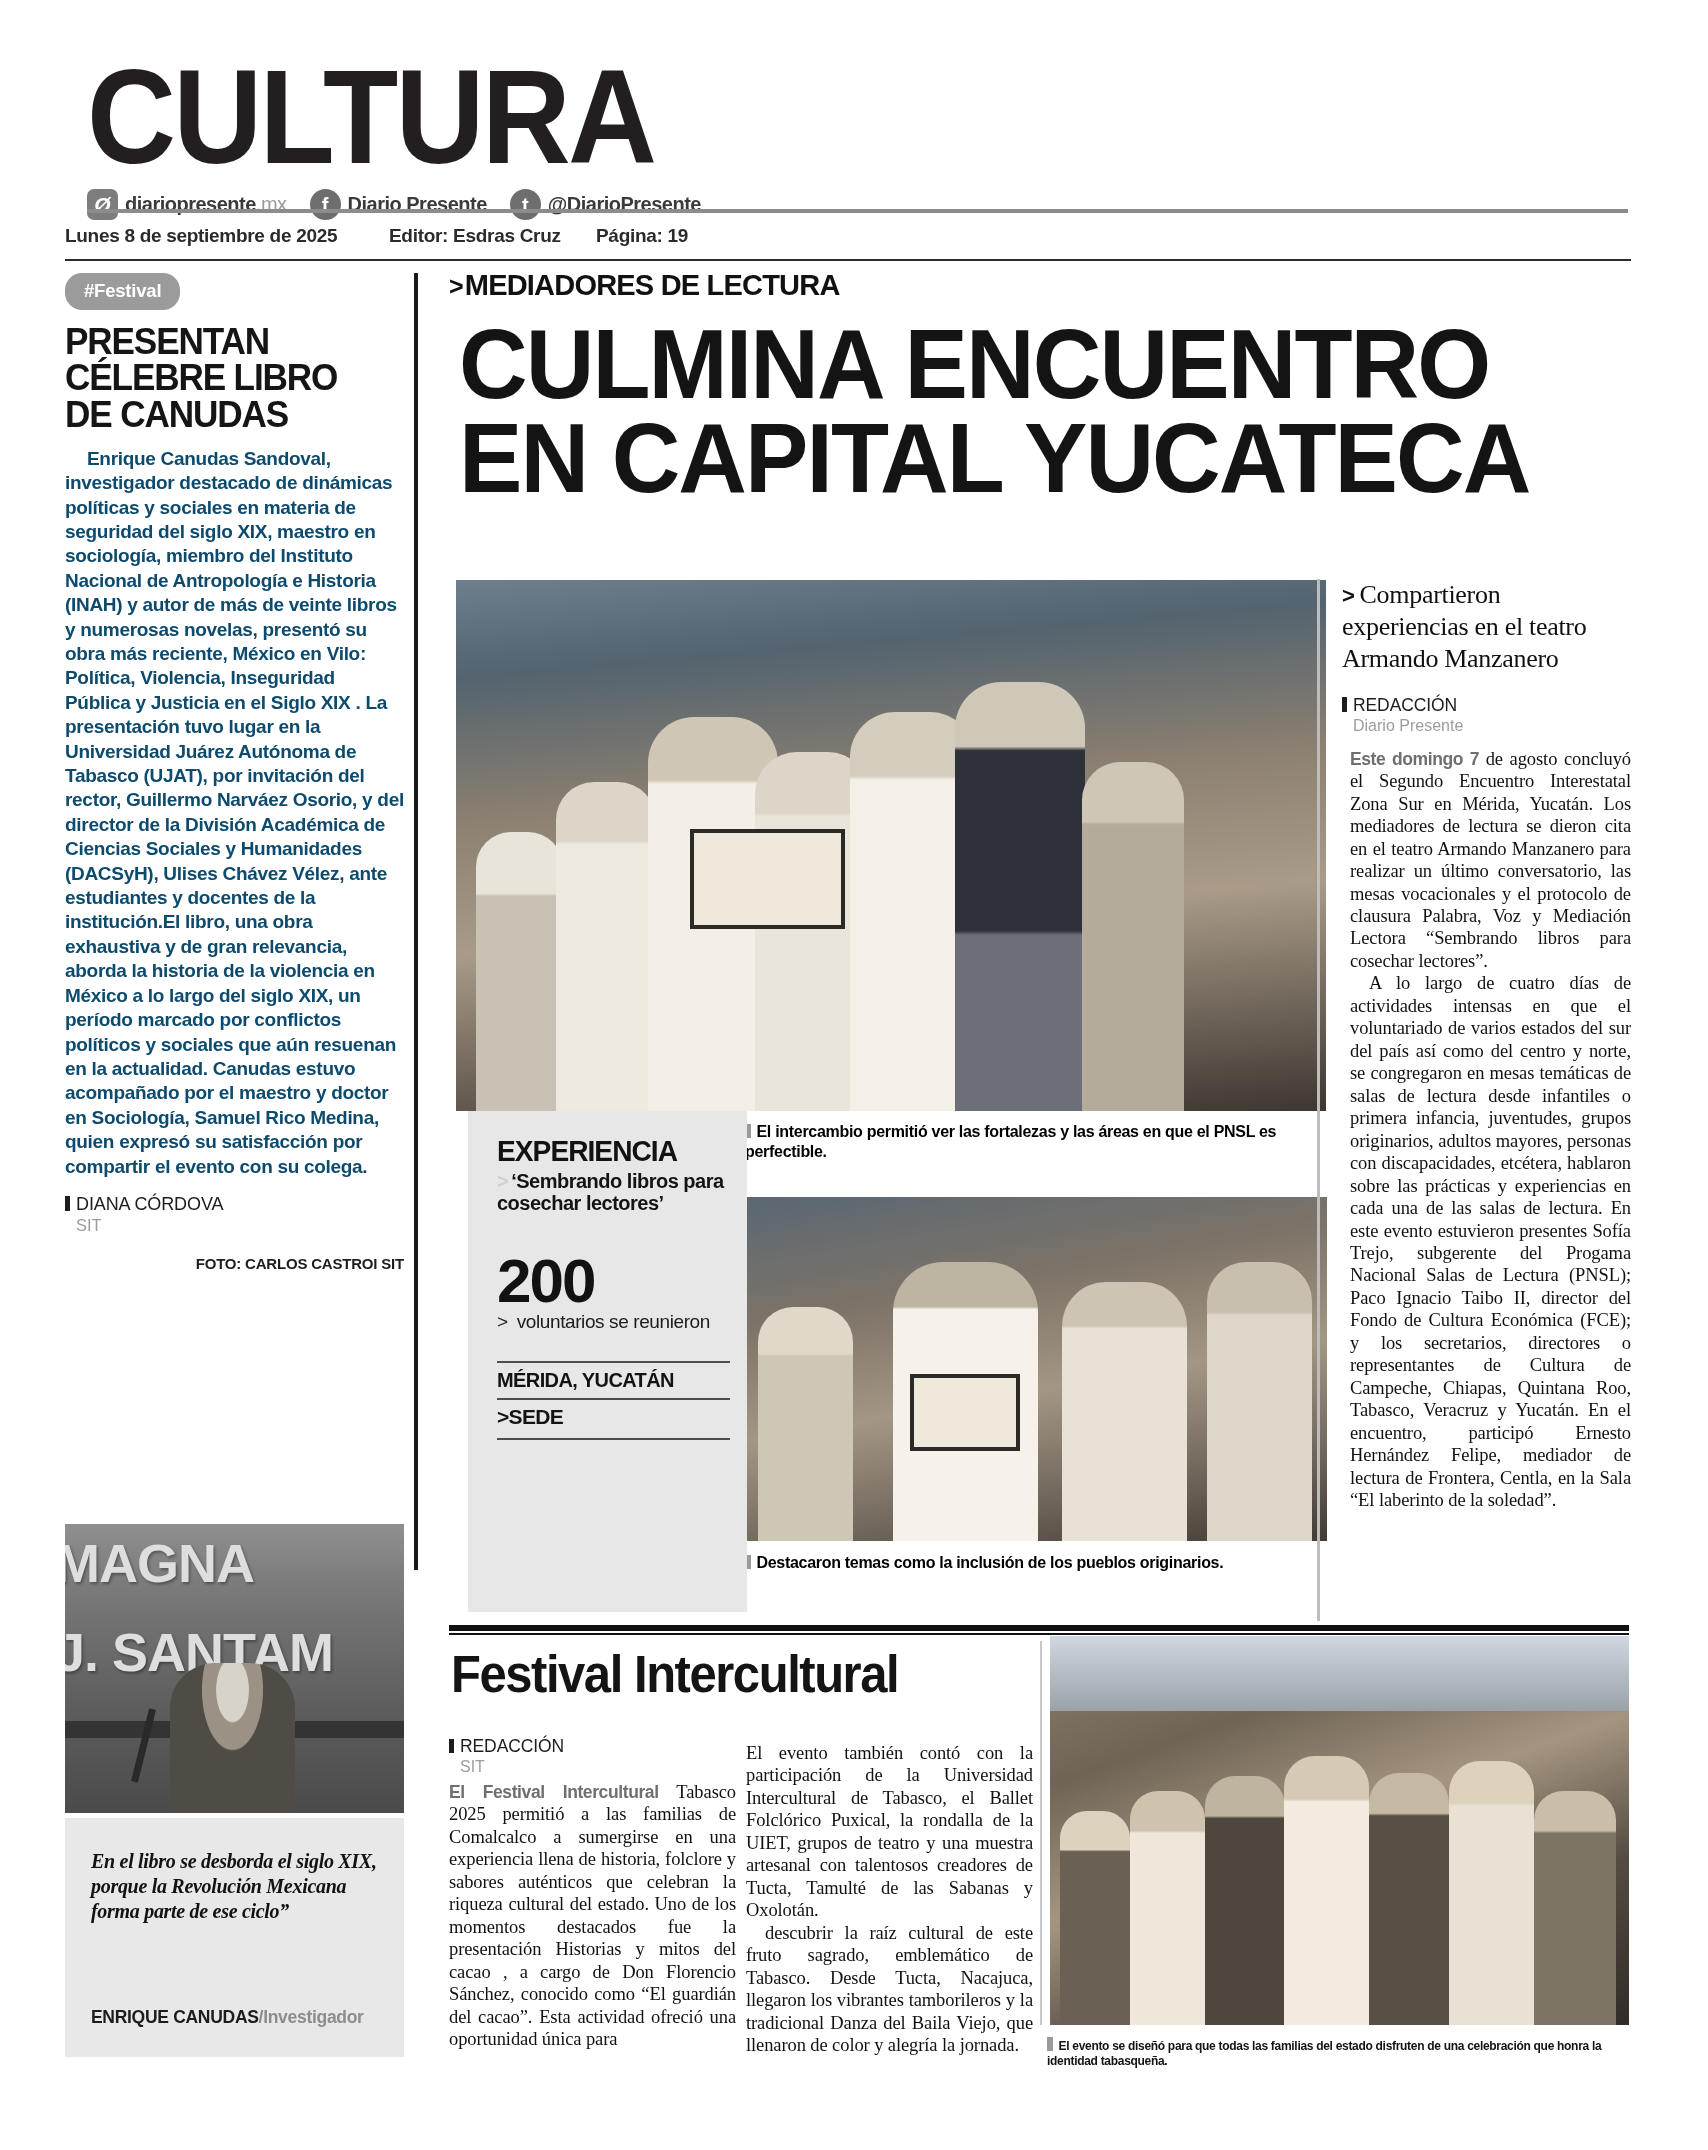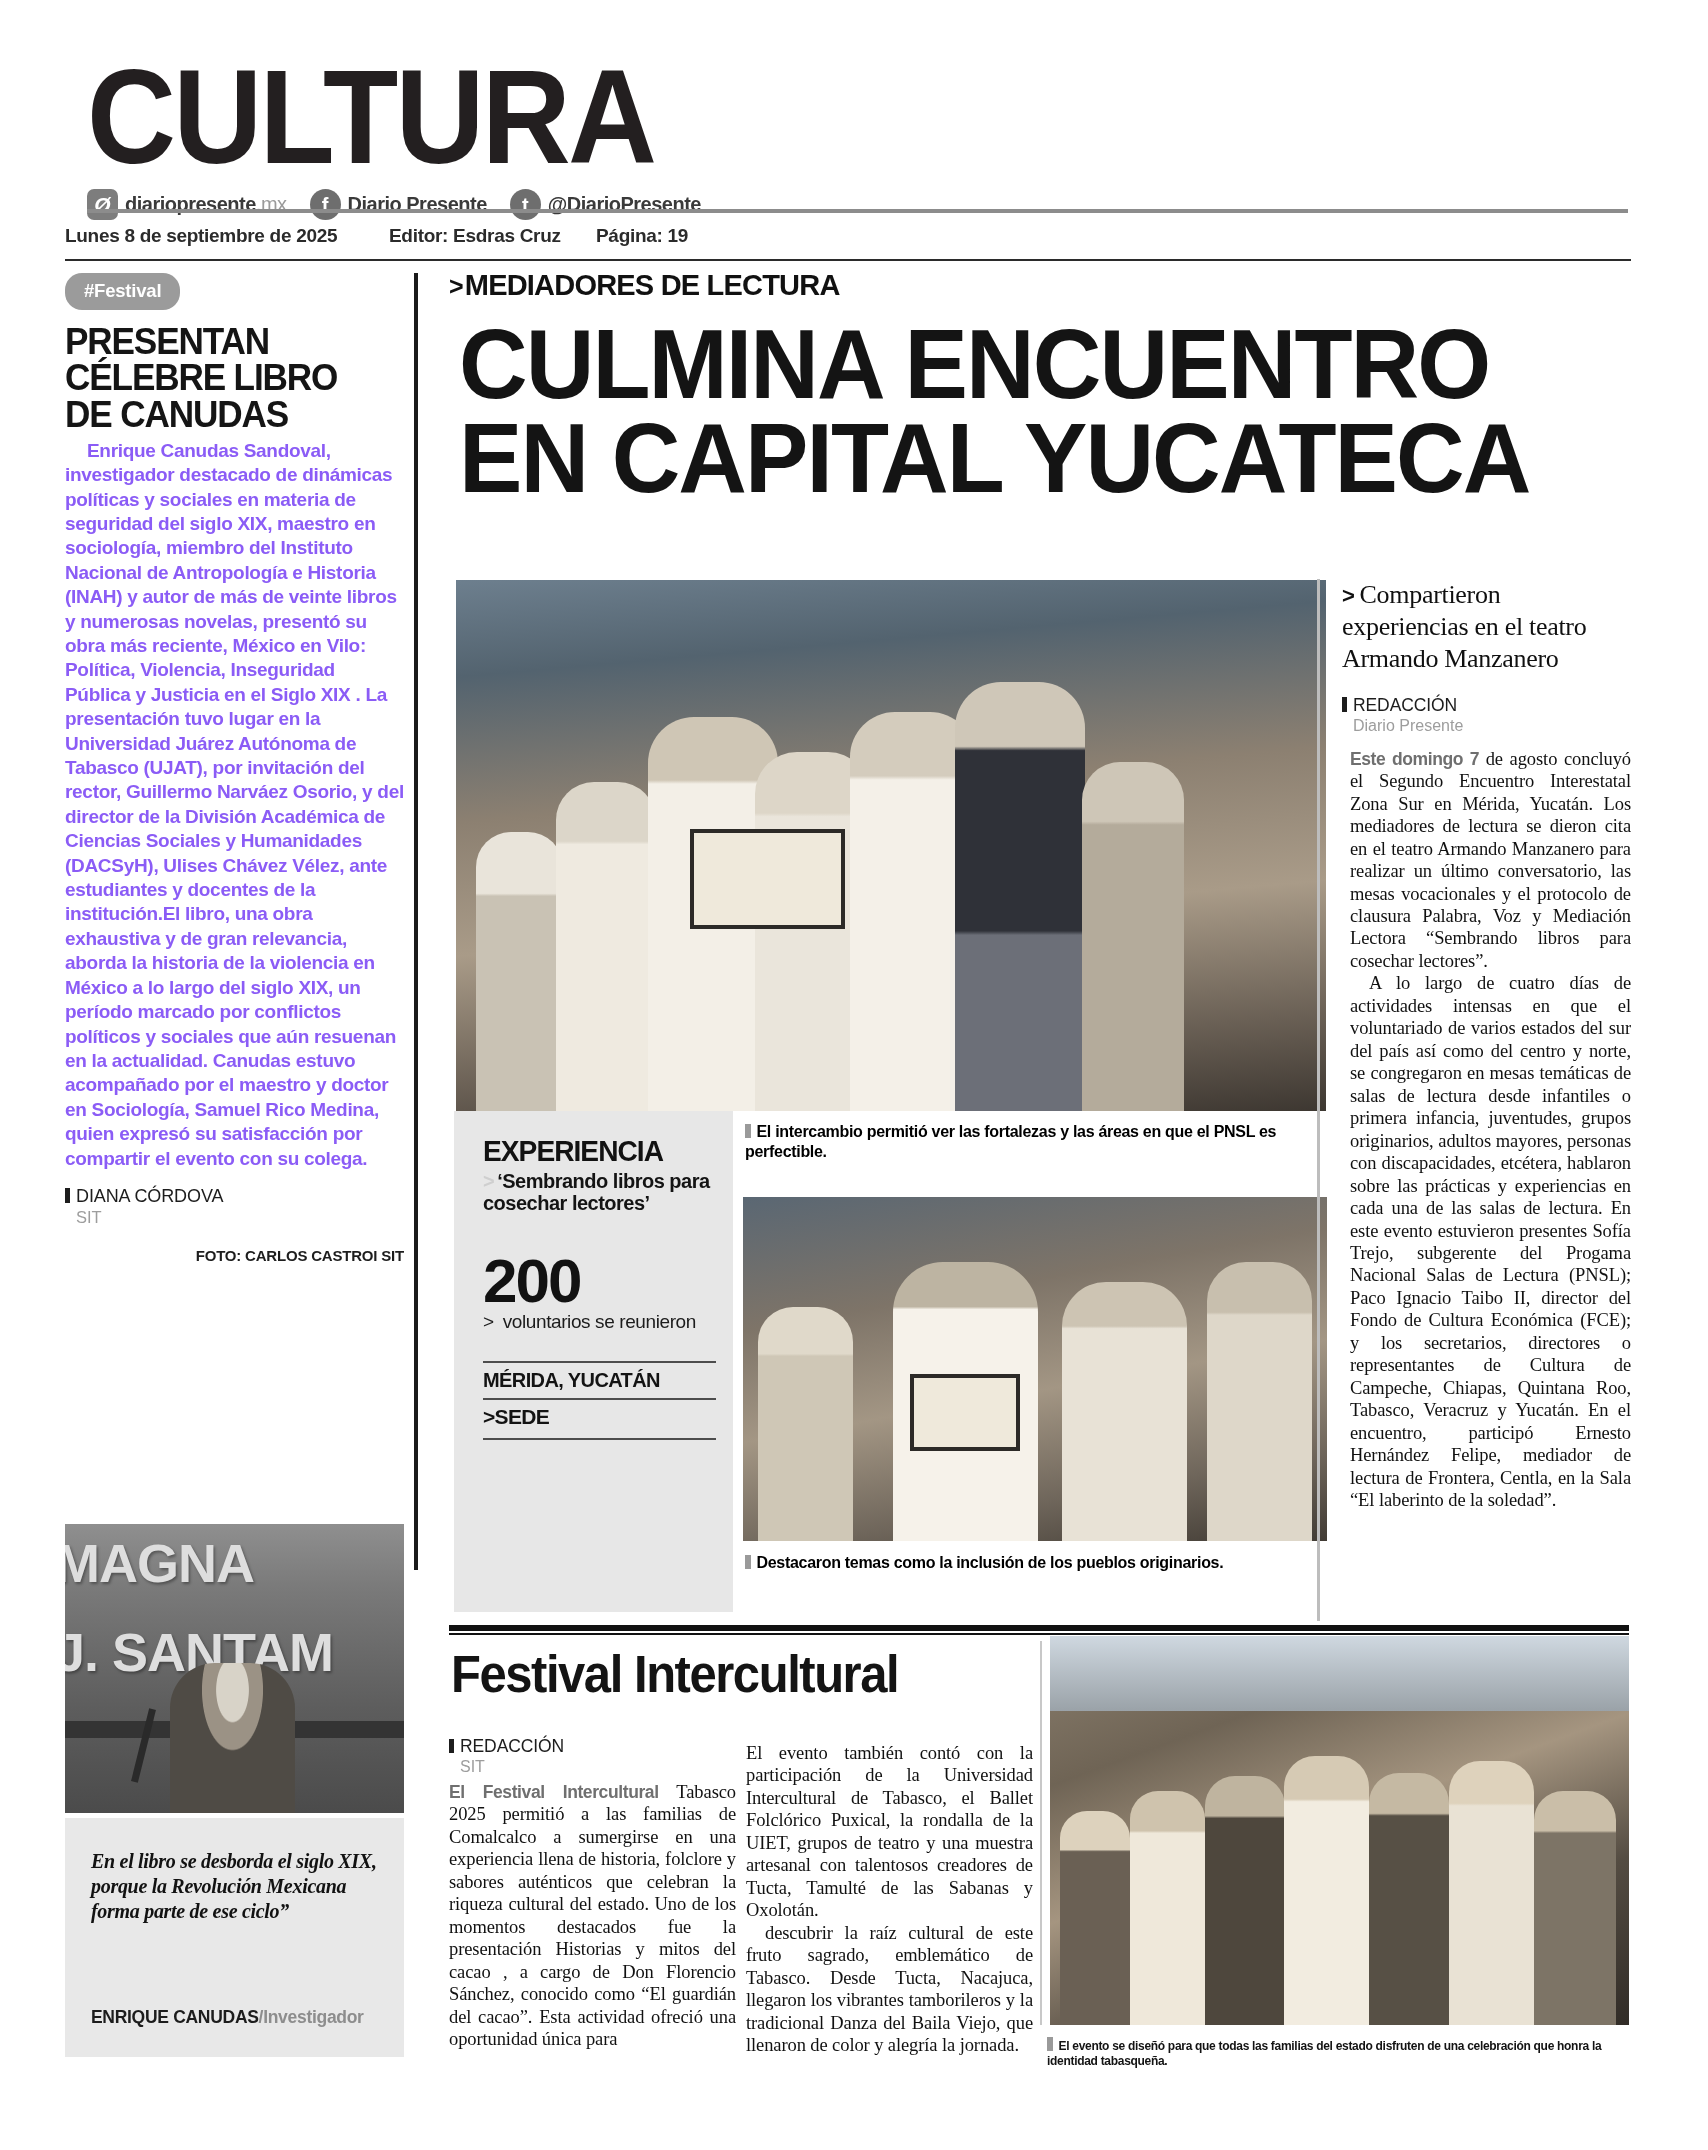--- a/index.html
+++ b/index.html
@@ -57,23 +57,23 @@
     font-size:18.5px; font-weight:bold; letter-spacing:-0.2px;
     padding:7px 19px 8px; border-radius:17px;
   }
   .left-head {
     margin-top:14px;
     font-size:37px; font-weight:bold; line-height:0.98;
     letter-spacing:-1.2px; color:#151515;
     transform:scaleX(0.95); transform-origin:left top;
   }
   .left-body {
-    margin-top:6px;
+    margin-top:14px;
     font-size:19px; line-height:1.285; font-weight:bold;
-    color:#8b5cf6; letter-spacing:-0.3px;
+    color:#0c4a6e; letter-spacing:-0.3px;
   }
   .left-body .indent { display:inline-block; width:22px; }
   .byline { margin-top:15px; }
   .byline .nm { font-size:18px; color:#1d1d1d; letter-spacing:-0.1px; }
   .byline .bar { display:inline-block; width:4.5px; height:15px; background:#1d1d1d; margin-right:6.5px; vertical-align:-1px;}
   .byline .src { font-size:16.5px; color:#9d9d9d; margin-left:11px; display:block; margin-top:1.5px;}
   .photo-credit-right { text-align:right; font-size:15px; font-weight:bold; color:#1d1d1d; margin-top:20px; letter-spacing:-0.2px;}
 
   .left-photo {
     position:absolute; left:65px; top:1524px; width:339px; height:289px;
@@ -125,21 +125,21 @@
     overflow:hidden;
   }
   .fig { position:absolute; bottom:0; border-radius:30px 30px 0 0; }
   .cap {
     position:absolute; font-size:16px; font-weight:bold; color:#000000;
     line-height:1.26; letter-spacing:-0.3px;
   }
   .cap .cbar { display:inline-block; width:5.5px; height:14px; background:#9a9a9a; margin-right:6px; vertical-align:-1px;}
 
   
-  .expbox { position:absolute; left:454px; top:1111px; width:279px; height:501px; background:#e7e7e7; }
+  .expbox { position:absolute; left:468px; top:1111px; width:279px; height:501px; background:#e7e7e7; }
   .exp-title { position:absolute; left:29px; top:24px; font-size:29px; font-weight:bold; letter-spacing:-1px; color:#121212;
                transform:scaleX(0.97); transform-origin:left top;}
   .exp-sub { position:absolute; left:29px; top:59px; width:234px; font-size:20px; font-weight:bold;
              line-height:1.12; letter-spacing:-0.5px; color:#141414; }
   .exp-sub .gt { color:#cfcfcf; margin-right:3px; }
   .exp-num { position:absolute; left:29px; top:139px; font-size:62px; font-weight:bold; letter-spacing:-2px; color:#121212; line-height:1;}
   .exp-numlabel { position:absolute; left:29px; top:200px; width:219px; font-size:19px; line-height:1.16; color:#1c1c1c; letter-spacing:-0.4px;}
   .exp-numlabel .gt { margin-right:9px; }
   .exp-hr { position:absolute; left:29px; width:233px; height:1.5px; background:#4d4d4d; }
   .exp-place { position:absolute; left:29px; top:258px; font-size:20px; font-weight:bold; letter-spacing:-0.6px; color:#131313;}

